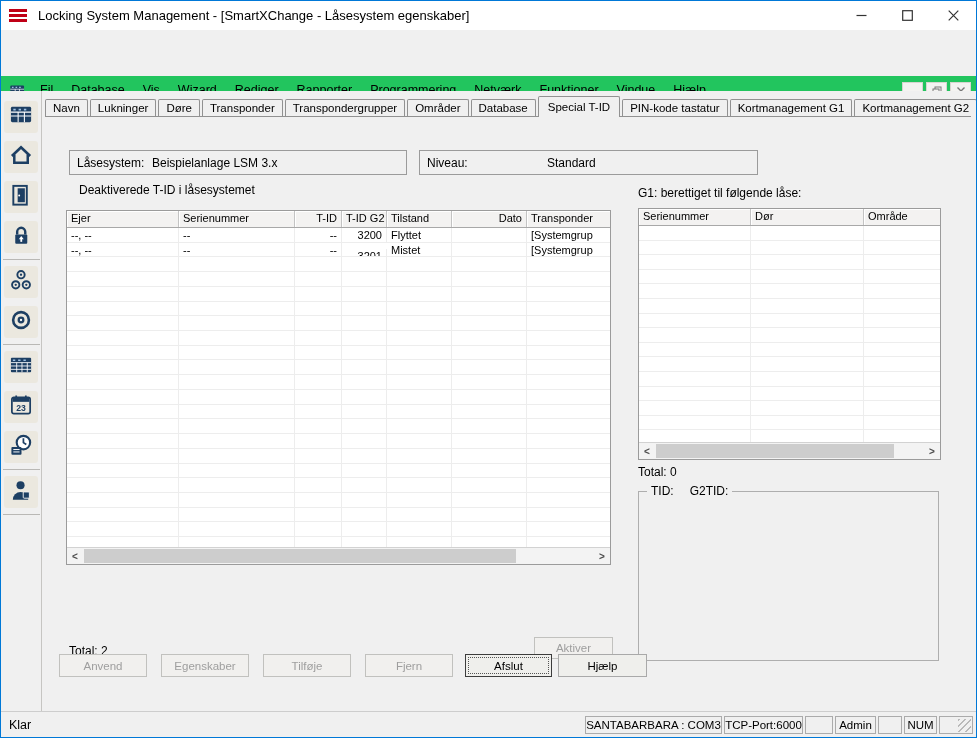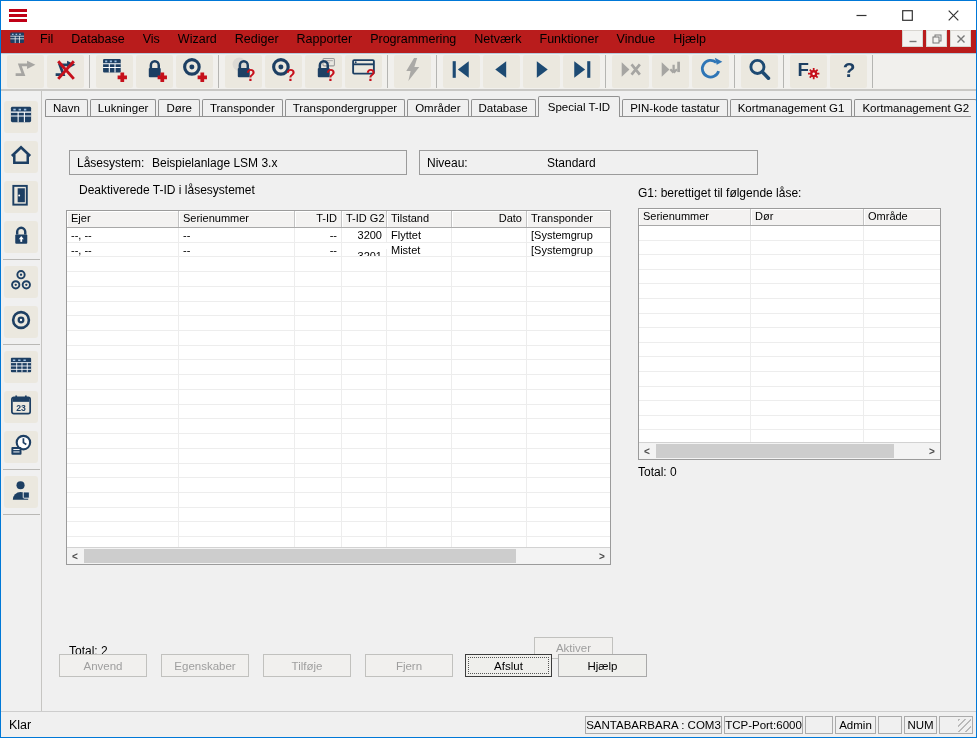--- a/index.html
+++ b/index.html
@@ -7,21 +7,21 @@
   .window{position:relative;width:977px;height:738px;border:1px solid #0078d7;background:#f0f0f0;
           font-family:"Liberation Sans",sans-serif;overflow:hidden;color:#000;}
   
   .titlebar{height:29px;background:#fff;display:flex;align-items:center;}
   .app-logo{width:20px;margin-left:8px;display:flex;flex-direction:column;gap:2px;}
   .app-logo i{display:block;height:3.2px;width:18px;background:#c00016;}
   .title{margin-left:9px;font-size:13px;}
   .win-controls{margin-left:auto;display:flex;height:100%;}
   .winbtn{width:46px;display:flex;align-items:center;justify-content:center;}
   
-  .menubar{height:23px;background:#b91c1c;display:flex;align-items:flex-start;}
+  .menubar{height:23px;background:#22c55e;display:flex;align-items:flex-end;margin-top:46px;}
   .menu-ico{width:19px;height:16px;margin-left:7px;display:flex;}
   .menu-items{display:flex;margin-left:4px;}
   .menu-item{padding:2px 9px;font-size:12.5px;}
   .mdi-controls{margin-left:auto;margin-right:5px;display:flex;gap:3px;}
   .mdibtn{width:21px;height:17px;background:#f4f3f1;border:1px solid #d8d5d0;display:flex;align-items:center;justify-content:center;}
   
   .toolbar{height:38px;background:#f1f0ed;border-top:1px solid #b8c8d8;border-bottom:2px solid #c9c8c5;
            display:flex;align-items:center;padding-left:4px;}
   .tb-btn{width:37px;height:33px;background:#ebe8df;border-radius:2px;margin:0 1.5px;display:flex;align-items:center;justify-content:center;}
   .tb-btn svg{width:27px;height:27px;}
@@ -79,20 +79,21 @@
 <body>
 
 <div class="window">
 
   <div class="titlebar">
     <span class="app-logo">
         <i></i>
         <i></i>
         <i></i>
       </span>
+    <span class="title">Locking System Management - [SmartXChange - Låsesystem egenskaber]</span>
     <div class="win-controls">
       <span class="winbtn">
           <svg width="11" height="11" viewBox="0 0 11 11">
             <path d="M0.5 5.5 h10" stroke="#333" stroke-width="1.2"></path>
           </svg>
         </span>
       <span class="winbtn">
           <svg width="11" height="11" viewBox="0 0 11 11">
             <rect x="0.7" y="0.7" width="9.6" height="9.6" fill="none" stroke="#333" stroke-width="1.2"></rect>
           </svg>
@@ -740,20 +741,26 @@
             </div>
             <div class="hscroll">
               <div class="hs-arrow left">&lt;</div>
               <div class="hs-thumb" style="left: 17px; width: 238px;"></div>
               <div class="hs-arrow right">&gt;</div>
             </div>
           </div>
 
         <div class="caption" style="left:596px;top:348px;">Total: 0</div>
 
+        <div class="groupbox" style="left:596px;top:374px;width:301px;height:170px;">
+          <div class="legend">
+            <span>TID:</span>
+            <span>G2TID:</span>
+          </div>
+        </div>
 
         <div class="caption" style="left:27px;top:527px;">Total: 2</div>
         <div class="btn disabled" style="left:492px;top:520px;width:79px;height:22px;">Aktiver</div>
 
         <div class="footer-row" id="footer">
             <div class="btn disabled" style="left: 17px; top: 0px; width: 88px;">Anvend</div>
             <div class="btn disabled" style="left: 119px; top: 0px; width: 88px;">Egenskaber</div>
             <div class="btn disabled" style="left: 221px; top: 0px; width: 88px;">Tilføje</div>
             <div class="btn disabled" style="left: 323px; top: 0px; width: 88px;">Fjern</div>
             <div class="btn default" style="left: 423px; top: 0px; width: 87px;">Afslut</div>

